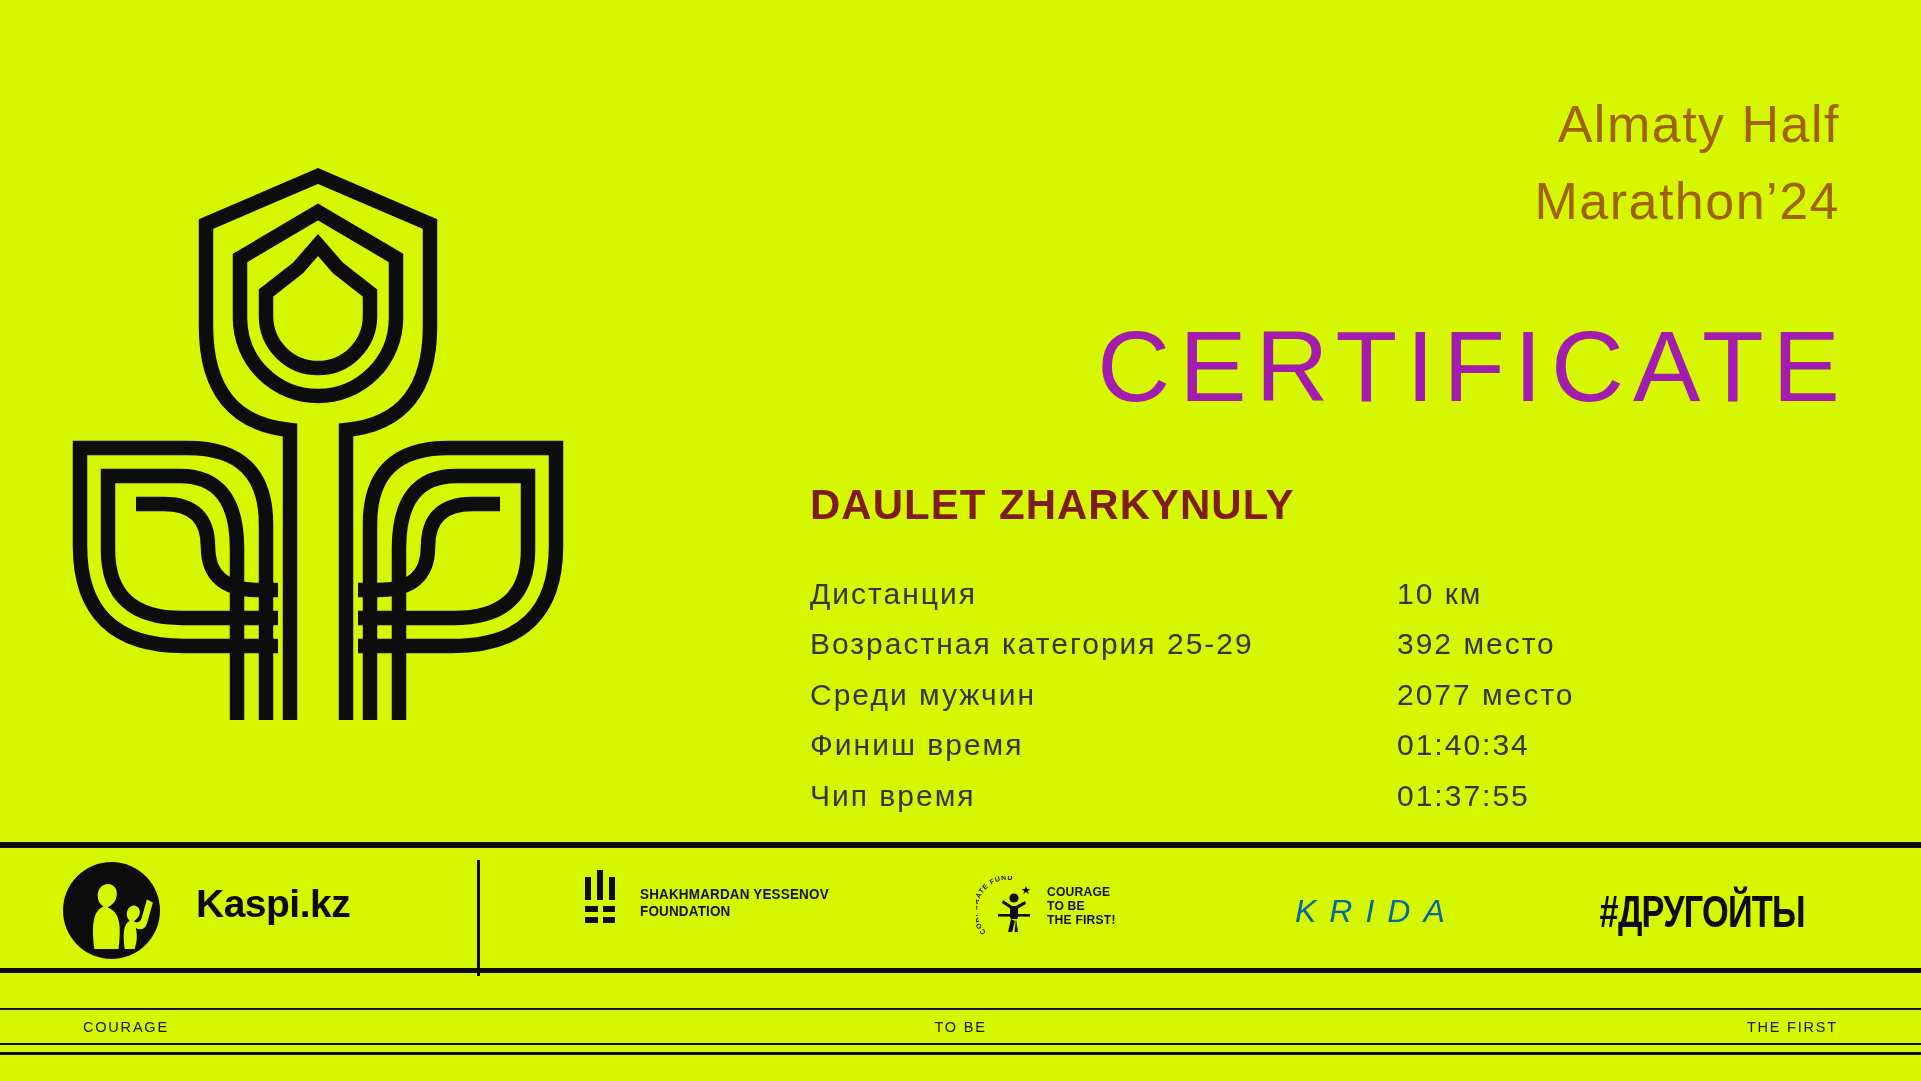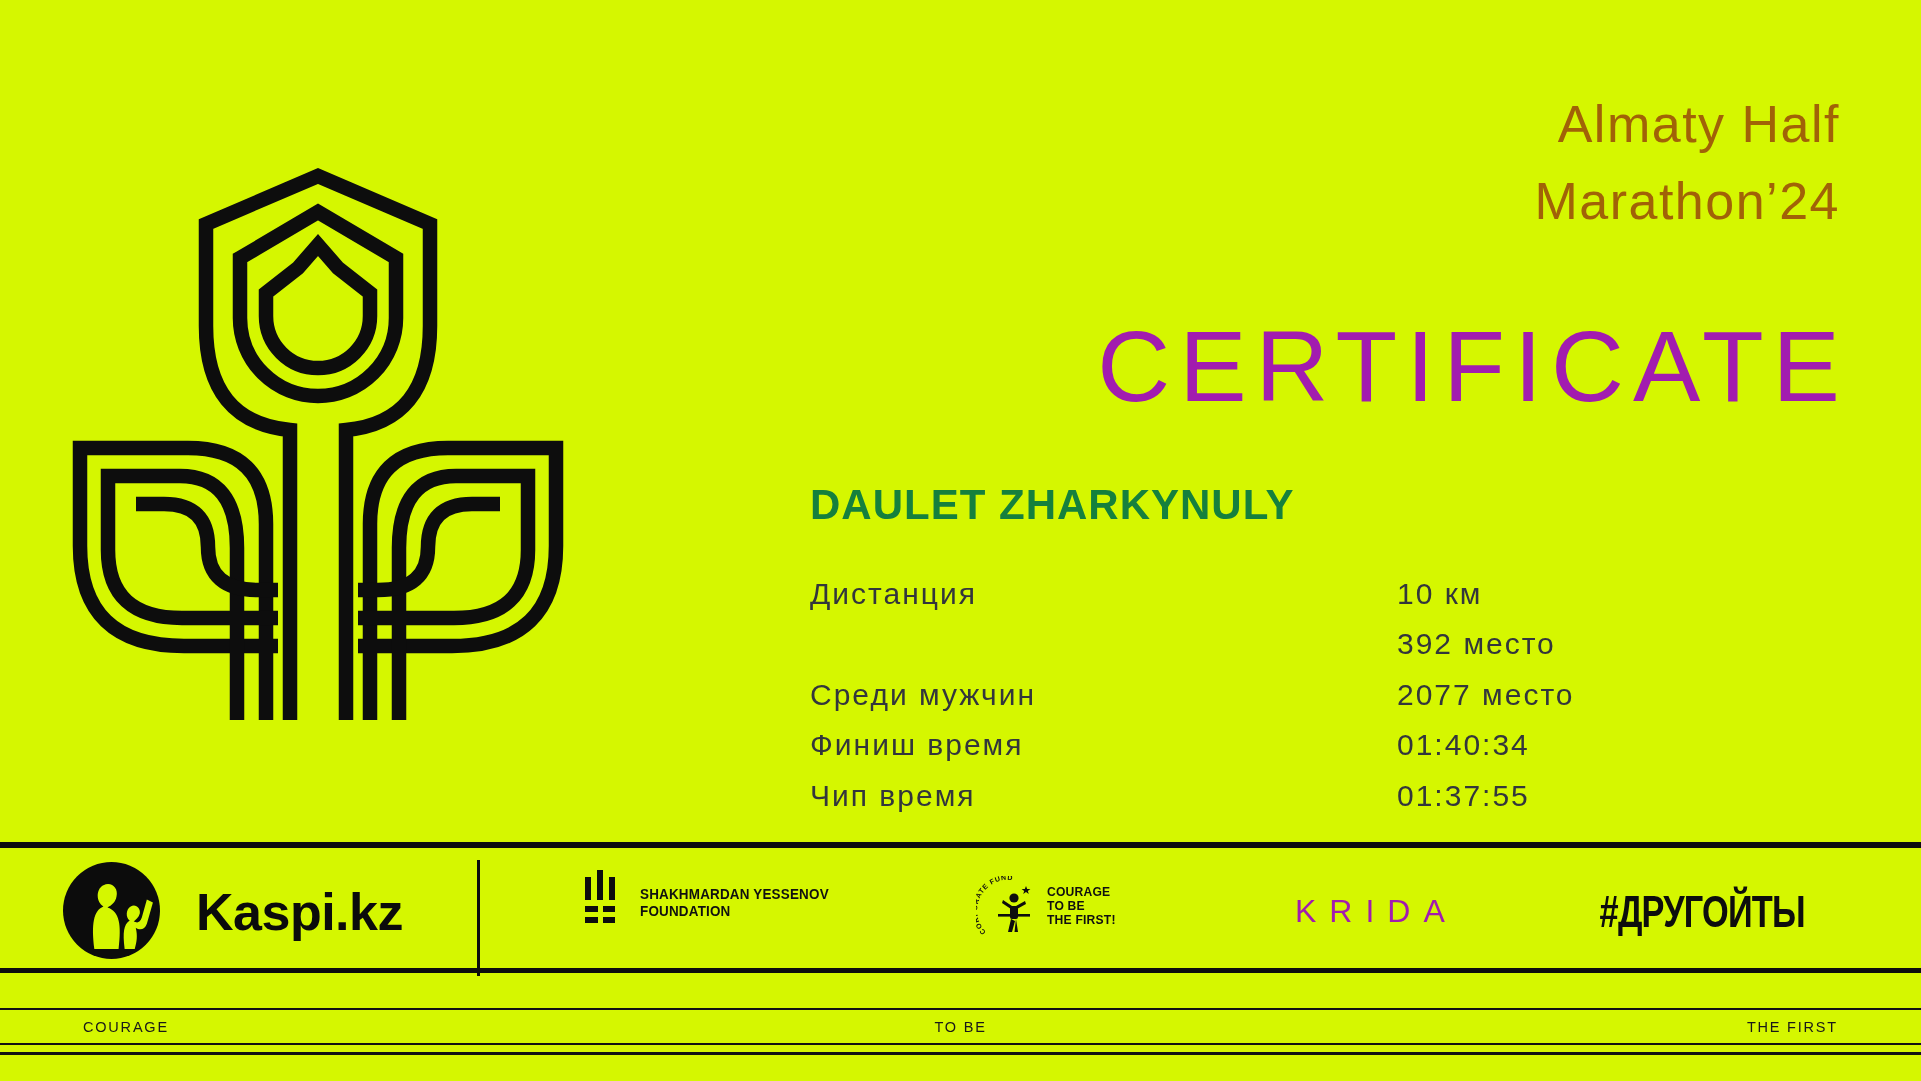--- a/index.html
+++ b/index.html
@@ -19,50 +19,50 @@
   }
   .certificate-heading{
     top:316px;right:72px;text-align:right;
     font-size:101px;line-height:1;font-weight:400;color:#a21caf;
     letter-spacing:9px;
   }
 
   
   .participant-name{
     top:481px;left:810px;
-    font-size:42px;font-weight:700;color:#15803d;letter-spacing:1px;
+    font-size:42px;font-weight:700;color:#7f1d1d;letter-spacing:1px;
   }
   .stats{top:572px;left:810px;width:840px;}
   .stat-row{position:relative;height:50.4px;}
   .stat-label,.stat-value{
     position:absolute;top:5px;font-size:30px;color:#33363c;letter-spacing:2px;text-align:center;
   }
   .stat-label{left:0;}
   .stat-value{left:587px;}
 
   
   .footer-rule-top{top:842px;left:0;width:1921px;height:6px;background:#0d0d0d;}
   .footer-rule-bottom{top:968px;left:0;width:1921px;height:5px;background:#0d0d0d;}
   .kaspi-logo{top:862px;left:63px;width:97px;height:97px;}
   .kaspi-wordmark{
-    top:882px;left:196px;font-size:52px;font-weight:700;color:#0b0b0b;letter-spacing:-0.5px;
+    top:882px;left:196px;font-size:39px;font-weight:700;color:#0b0b0b;letter-spacing:-0.5px;
   }
   .footer-divider{top:860px;left:477px;width:3px;height:116px;background:#0d0d0d;}
   .yessenov-icon{top:870px;left:585px;width:32px;height:56px;}
   .yessenov-text{
     top:886px;left:640px;font-size:14px;font-weight:700;color:#101010;
     line-height:17px;letter-spacing:0.2px;white-space:pre-line;transform:scaleX(0.96);transform-origin:left top;
   }
   .corpfund-logo{top:876px;left:976px;width:64px;height:64px;}
   .corpfund-text{
     top:886px;left:1047px;font-size:12.5px;font-weight:700;color:#101010;
     line-height:13.8px;letter-spacing:0.2px;white-space:pre-line;transform:scaleX(0.97);transform-origin:left top;
   }
   .krida-wordmark{
-    top:893px;left:1295px;font-size:32px;font-weight:400;color:#a21caf;letter-spacing:13px;
+    top:893px;left:1295px;font-size:32px;font-weight:400;color:#0369a1;letter-spacing:13px;font-style:italic;
   }
   .hashtag-wordmark{
     top:886px;left:1560px;width:180px;text-align:right;
     font-size:44px;font-weight:700;color:#0d0d0d;letter-spacing:-1px;
     transform:scale(0.78,1.02);transform-origin:right top;
   }
 
   
   .rule-a{top:1008px;left:0;width:1921px;height:2px;background:#121212;}
   .rule-b{top:1043px;left:0;width:1921px;height:2px;background:#121212;}
@@ -107,20 +107,21 @@
 <div class="abs certificate-heading">CERTIFICATE</div>
 
 <div class="abs participant-name">DAULET ZHARKYNULY</div>
 
 <div class="abs stats" id="stats">
     <div class="stat-row">
       <span class="stat-label">Дистанция</span>
       <span class="stat-value">10 км</span>
     </div>
     <div class="stat-row">
+      <span class="stat-label">Возрастная категория 25-29</span>
       <span class="stat-value">392 место</span>
     </div>
     <div class="stat-row">
       <span class="stat-label">Среди мужчин</span>
       <span class="stat-value">2077 место</span>
     </div>
     <div class="stat-row">
       <span class="stat-label">Финиш время</span>
       <span class="stat-value">01:40:34</span>
     </div>

